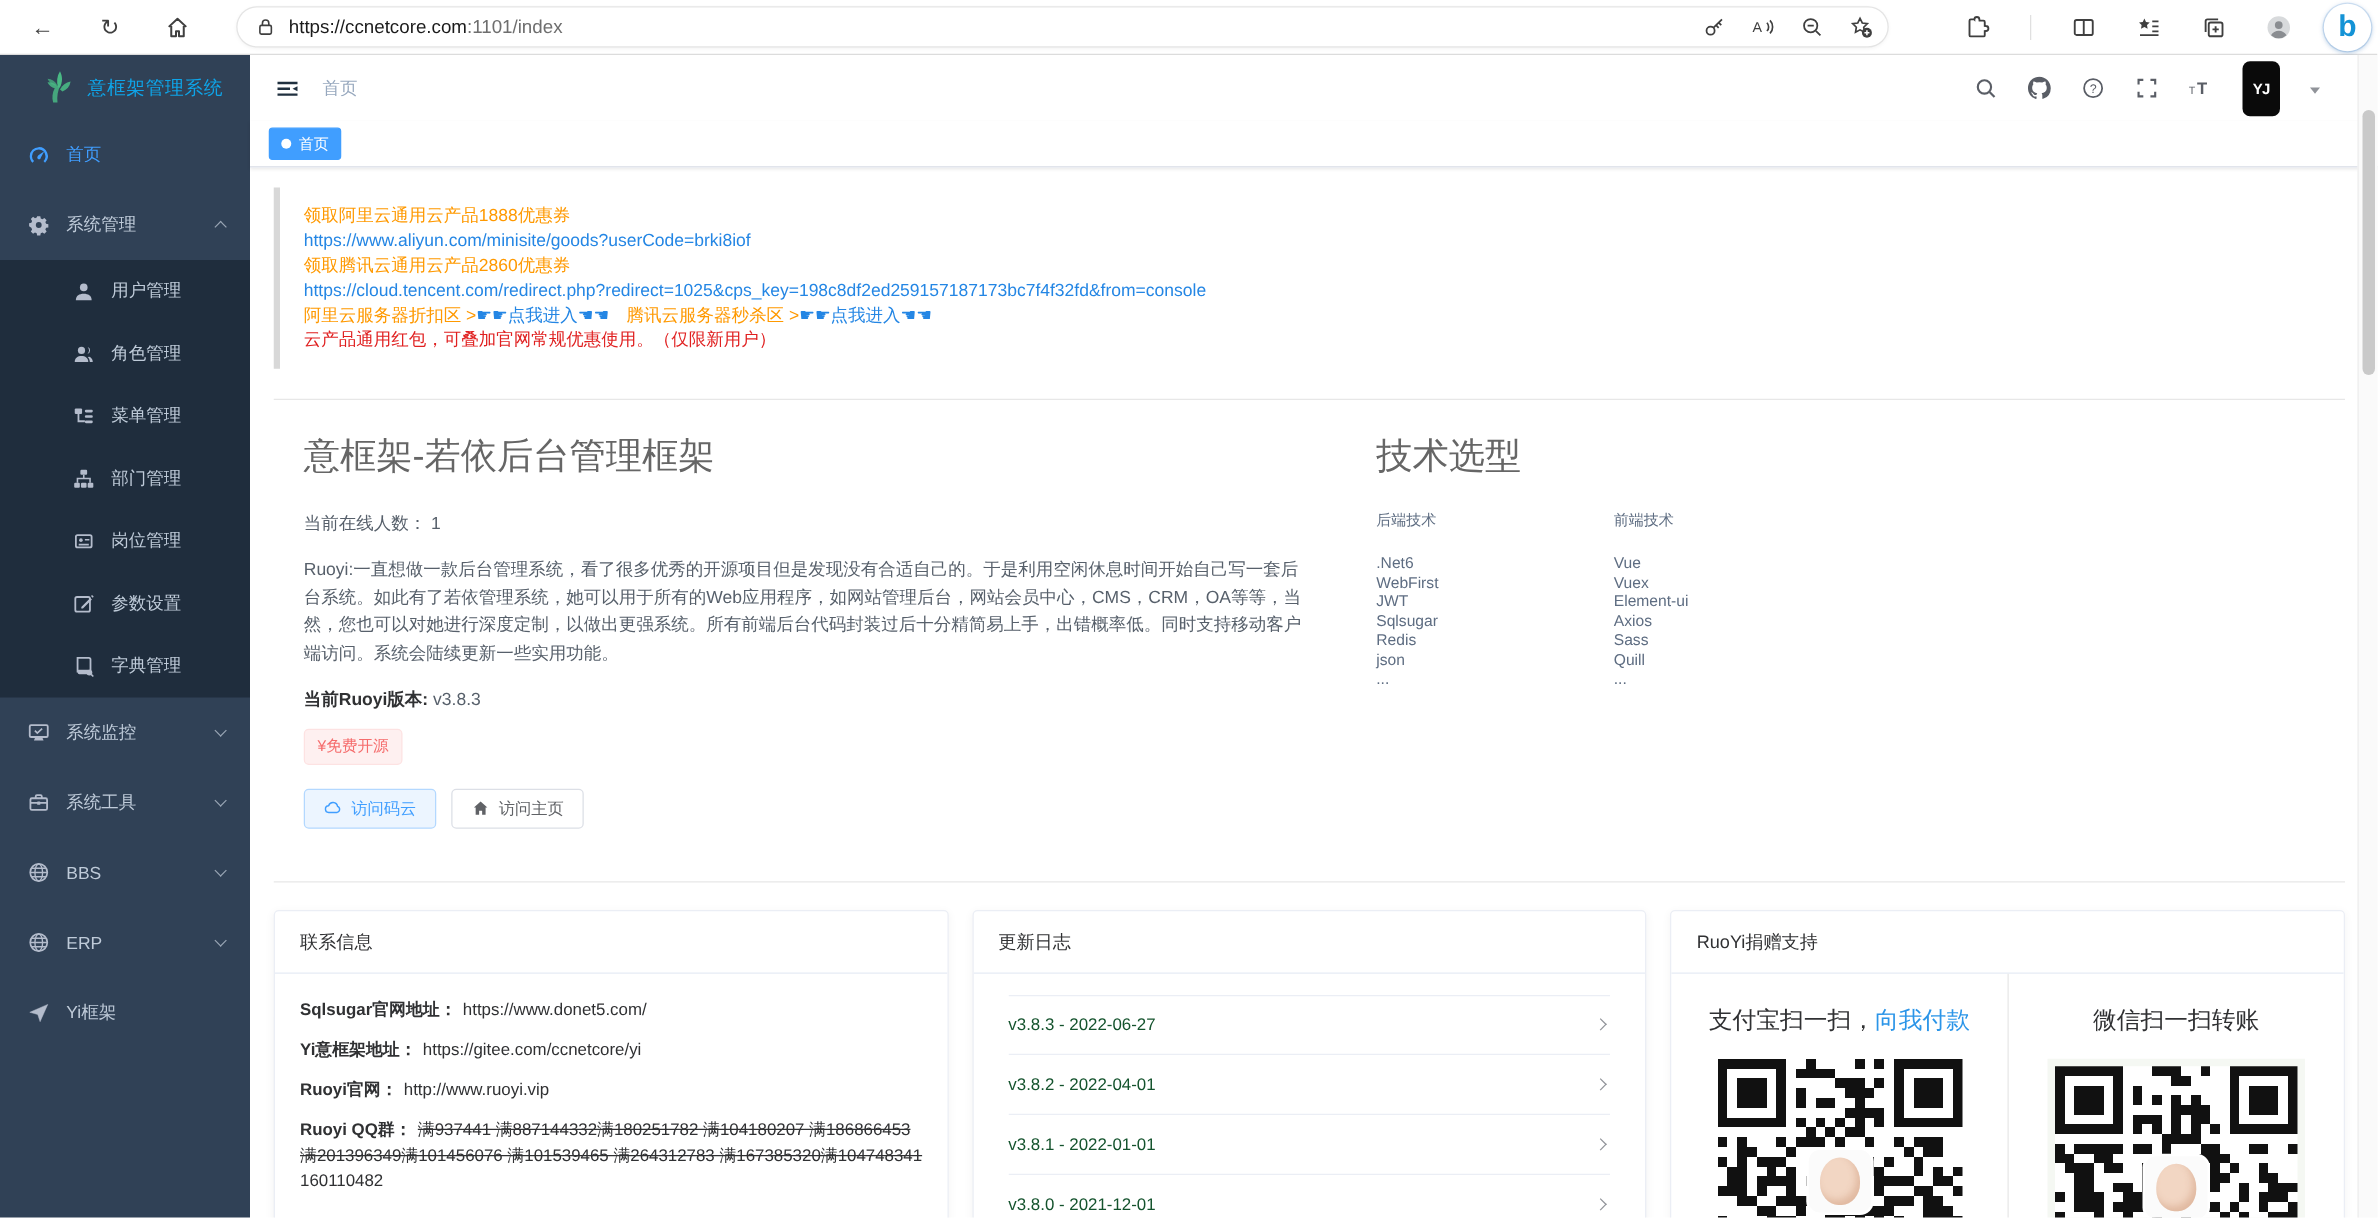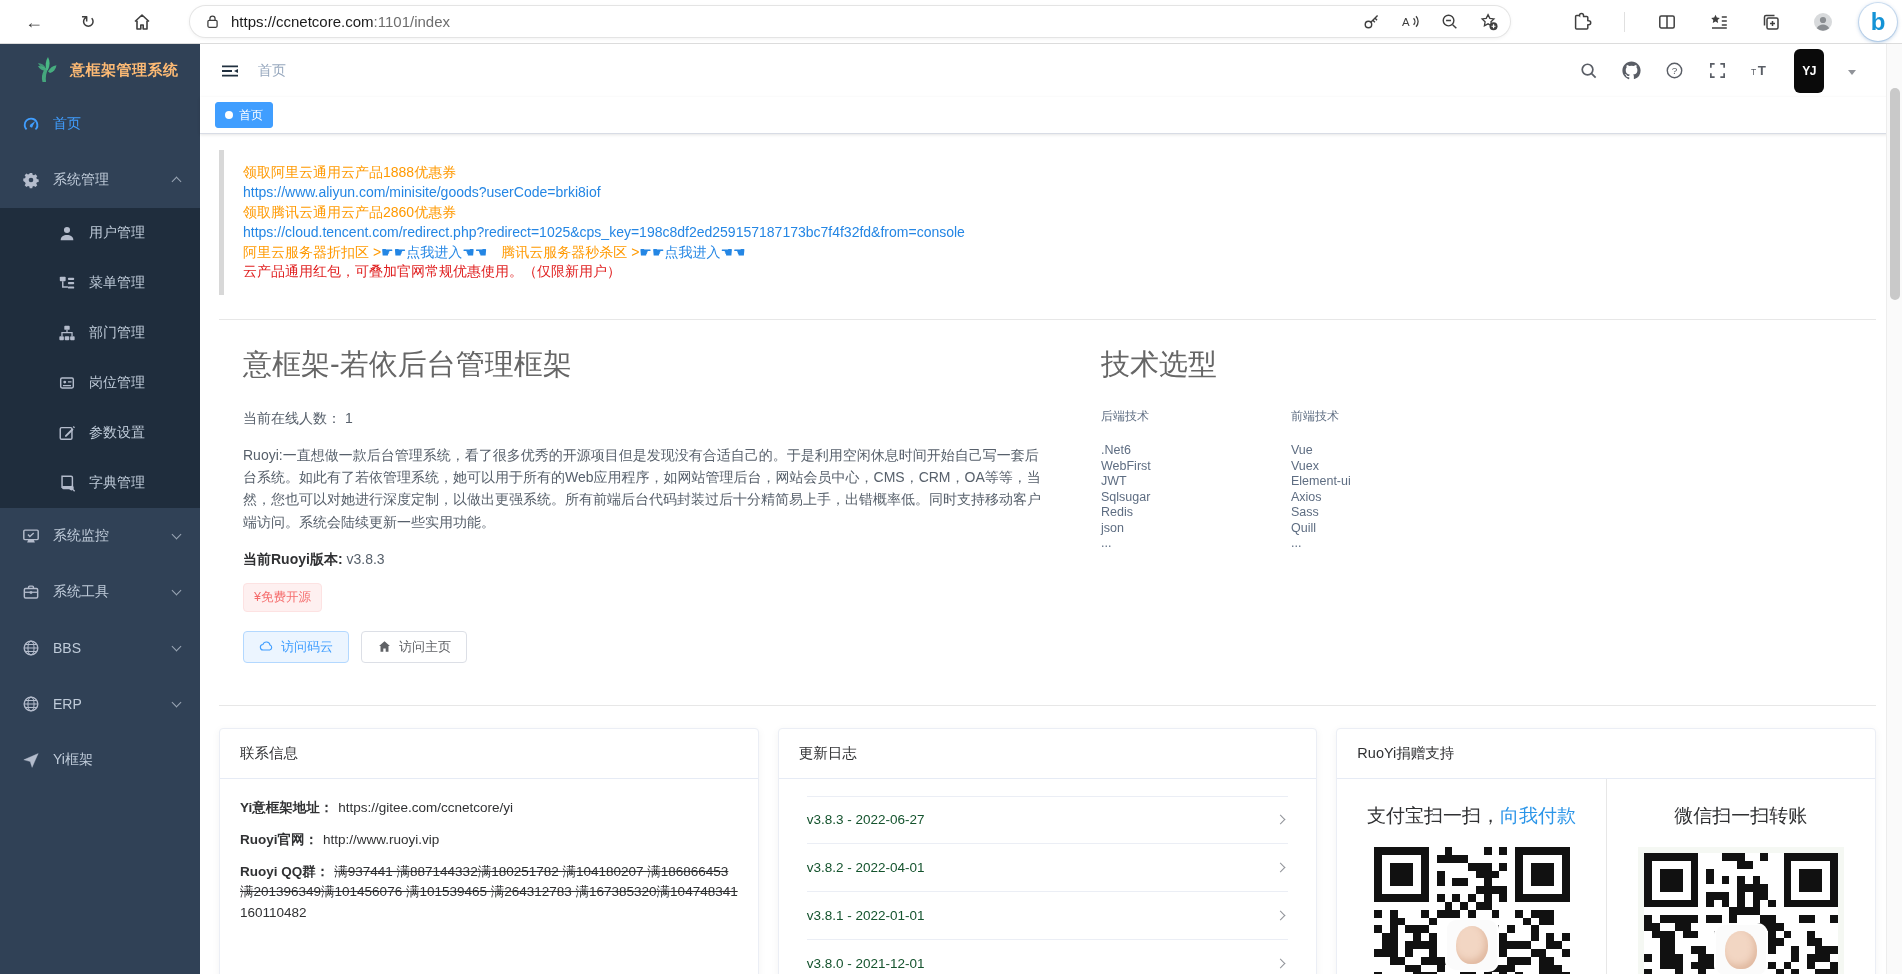--- a/index.html
+++ b/index.html
@@ -27,21 +27,21 @@
     display:flex; align-items:center; justify-content:center;
     color:#1493d6; font-size:24px; font-weight:bold; cursor:pointer; }
 
   
   .app { position:absolute; top:44px; left:0; right:0; bottom:0; display:flex; }
 
   
   .sidebar { width:200px; flex:none; background:#304156; color:#bfcbd9; overflow:hidden; }
   .logo-row { height:52px; display:flex; align-items:center; padding-left:32px; gap:10px; }
   .logo-mark { width:28px; height:28px; }
-  .logo-title { color:#fdba74; font-size:15px; font-weight:bold; letter-spacing:.5px; }
+  .logo-title { color:#0ea5e9; font-size:15px; font-weight:normal; letter-spacing:.5px; }
   .mi { display:flex; align-items:center; font-size:14px; position:relative; cursor:pointer; }
   .mi-top { height:56px; padding:0 20px 0 22px; }
   .mi-sub { height:50px; padding:0 20px 0 58px; }
   .group-children { background:#1f2d3d; }
   .mi .ic { width:18px; height:18px; margin-right:13px; flex:none; color:#b4bccc;
     display:flex; align-items:center; justify-content:center; font-size:16px; }
   .mi.active, .mi.active .ic { color:#409eff; }
   .s-arrow { position:absolute; right:20px; width:7px; height:7px;
     border-right:1.5px solid #9aa6b5; border-bottom:1.5px solid #9aa6b5; }
   .s-arrow.down { transform:rotate(45deg); margin-top:-3px; }
@@ -259,20 +259,30 @@
     </div>
     <div id="menu-children" class="group-children">
         <div class="mi mi-sub">
           <span class="ic ico">
             <svg viewBox="0 0 20 20" fill="currentColor">
               <circle cx="10" cy="6.6" r="3.4"></circle>
               <path d="M3 17.6c0-3.6 3.1-5.4 7-5.4s7 1.8 7 5.4v.4H3z"></path>
             </svg>
           </span>
           <span>用户管理</span>
+        </div>
+        <div class="mi mi-sub">
+          <span class="ic ico">
+            <svg viewBox="0 0 20 20" fill="currentColor">
+              <circle cx="8" cy="7" r="3.2"></circle>
+              <path d="M2 17c0-3.2 2.7-4.9 6-4.9s6 1.7 6 4.9v.4H2z"></path>
+              <path d="M13.3 10a3.2 3.2 0 0 0 .2-6.1A4.7 4.7 0 0 1 13.3 10zM15 12.7c1.7.9 3 2.3 3 4.3v.4h-2.6c0-1.9-.7-3.5-1.9-4.6z"></path>
+            </svg>
+          </span>
+          <span>角色管理</span>
         </div>
         <div class="mi mi-sub">
           <span class="ic ico">
             <svg viewBox="0 0 20 20" fill="currentColor">
               <rect x="2" y="3" width="6.5" height="5" rx="1"></rect>
               <rect x="11" y="4.2" width="7" height="2.4" rx="1"></rect>
               <rect x="11" y="9" width="7" height="2.4" rx="1"></rect>
               <rect x="11" y="13.8" width="7" height="2.4" rx="1"></rect>
               <path d="M4.5 8v7.3h6.5v-1.7H6.1V8z"></path>
             </svg>
@@ -502,20 +512,21 @@
           </div>
         </div>
       </div>
 
       <hr class="hr2">
 
       <div class="cards">
         <div class="card">
           <div class="card-header">联系信息</div>
           <div class="contact-body" id="contact-body">
+              <div class="contact-row"><b>Sqlsugar官网地址：</b><span>https://www.donet5.com/</span></div>
               <div class="contact-row"><b>Yi意框架地址：</b><span>https://gitee.com/ccnetcore/yi</span></div>
               <div class="contact-row"><b>Ruoyi官网：</b><span>http://www.ruoyi.vip</span></div>
               <div class="contact-row"><b>Ruoyi QQ群：</b><span class="strike">满937441 满887144332满180251782 满104180207 满186866453 满201396349满101456076 满101539465 满264312783 满167385320满104748341</span><span> 160110482</span></div>
             </div>
         </div>
         <div class="card">
           <div class="card-header">更新日志</div>
           <div class="cl-body" id="cl-body">
               <div class="cl-row">
                 <span>v3.8.3 - 2022-06-27</span>

